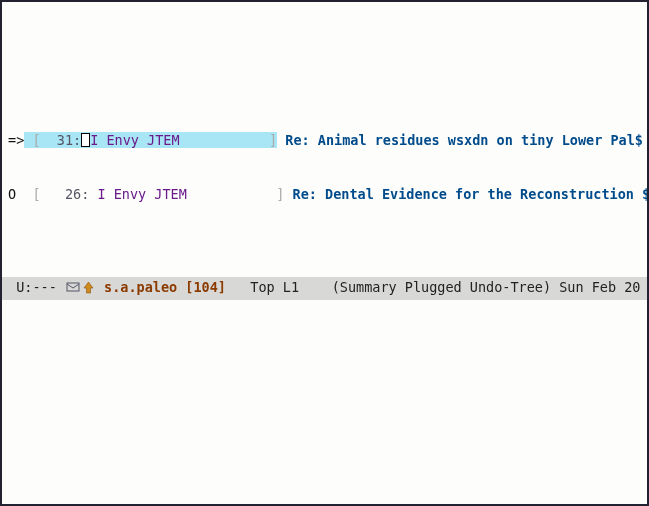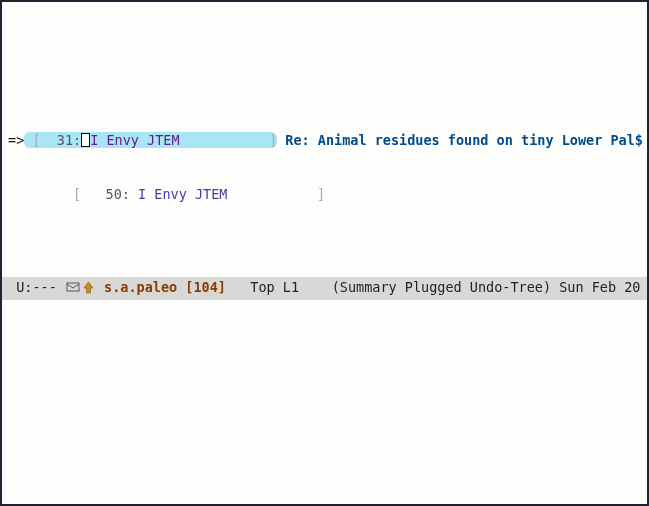--- a/index.html
+++ b/index.html
@@ -14,21 +14,20 @@
     border: 2px solid #223;
     overflow: hidden;
     white-space: pre;
     position: relative;
   }
   .pane { padding: 1px 6px 1px 6px; }
   .summary-line { color: #111; }
   .sum-cursel {
     background: #a8e5f5;
     display: inline;
-    border-radius: 6px;
   }
   .cursor-box {
     border: 1px solid #000;
     display: inline-block;
     width: 9px; height: 14px;
     vertical-align: -2px;
     background: #fff;
   }
   .sum-open   { color: #aaa; }
   .sum-idx    { color: #556; }
@@ -51,22 +50,22 @@
 
   .src { position:absolute; right:4px; bottom:-14px; font-size:10px; color:#999; }
 </style>
 </head>
 <body>
 
 
 
 
 <div class="pane">
-  <div class="summary-line"><span class="sum-marker">=&gt;</span><span class="sum-cursel"> <span class="sum-open">[</span>  <span class="sum-idx">31:</span><span class="cursor-box"></span><span class="sum-from1">I Envy JTEM</span><span>           </span><span class="sum-open">]</span></span> <span class="sum-subj">Re: Animal residues found on tiny Lower Pal$</span></div>
-  <div class="summary-line"><span class="sum-marker"> </span> <span class="sum-open">      [</span><span class="sum-idx">   50:</span><span class="sum-from3"> I Envy JTEM           </span><span class="sum-open">]</span></div>
+  <div class="summary-line"><span class="sum-marker">=&gt;</span><span class="sum-cursel"> <span class="sum-open">[</span>  <span class="sum-idx">31:</span><span class="cursor-box"></span><span class="sum-from1">I Envy JTEM</span><span>           </span><span class="sum-open">]</span></span> <span class="sum-subj">Re: Animal residues wsxdn on tiny Lower Pal$</span></div>
+  <div class="summary-line"><span class="sum-marker">O</span> <span class="sum-open"> [</span><span class="sum-idx">   26:</span><span class="sum-from1"> I Envy JTEM           </span><span class="sum-open">]</span> <span class="sum-subj">Re: Dental Evidence for the Reconstruction $</span></div>
 </div>
 
 
 <div class="modeline"><span> U:--- </span><span class="icon"><svg width="14" height="13" viewBox="0 0 14 13">
         <rect x="1" y="2" width="12" height="8" fill="none" stroke="#556" stroke-width="1"></rect>
         <path d="M1 3 L7 7 L13 3" fill="none" stroke="#556" stroke-width="1"></path>
       </svg></span><span class="icon"><svg width="11" height="13" viewBox="0 0 11 13">
         <path d="M5.5 1 L10 7 L7.5 7 L7.5 12 L3.5 12 L3.5 7 L1 7 Z" fill="#d08a1e" stroke="#8a560a" stroke-width="0.6"></path>
       </svg></span> <span class="buf">s.a.paleo [104]</span><span>   Top L1    </span><span>(Summary Plugged Undo-Tree)</span><span> Sun Feb 20</span></div>
 

